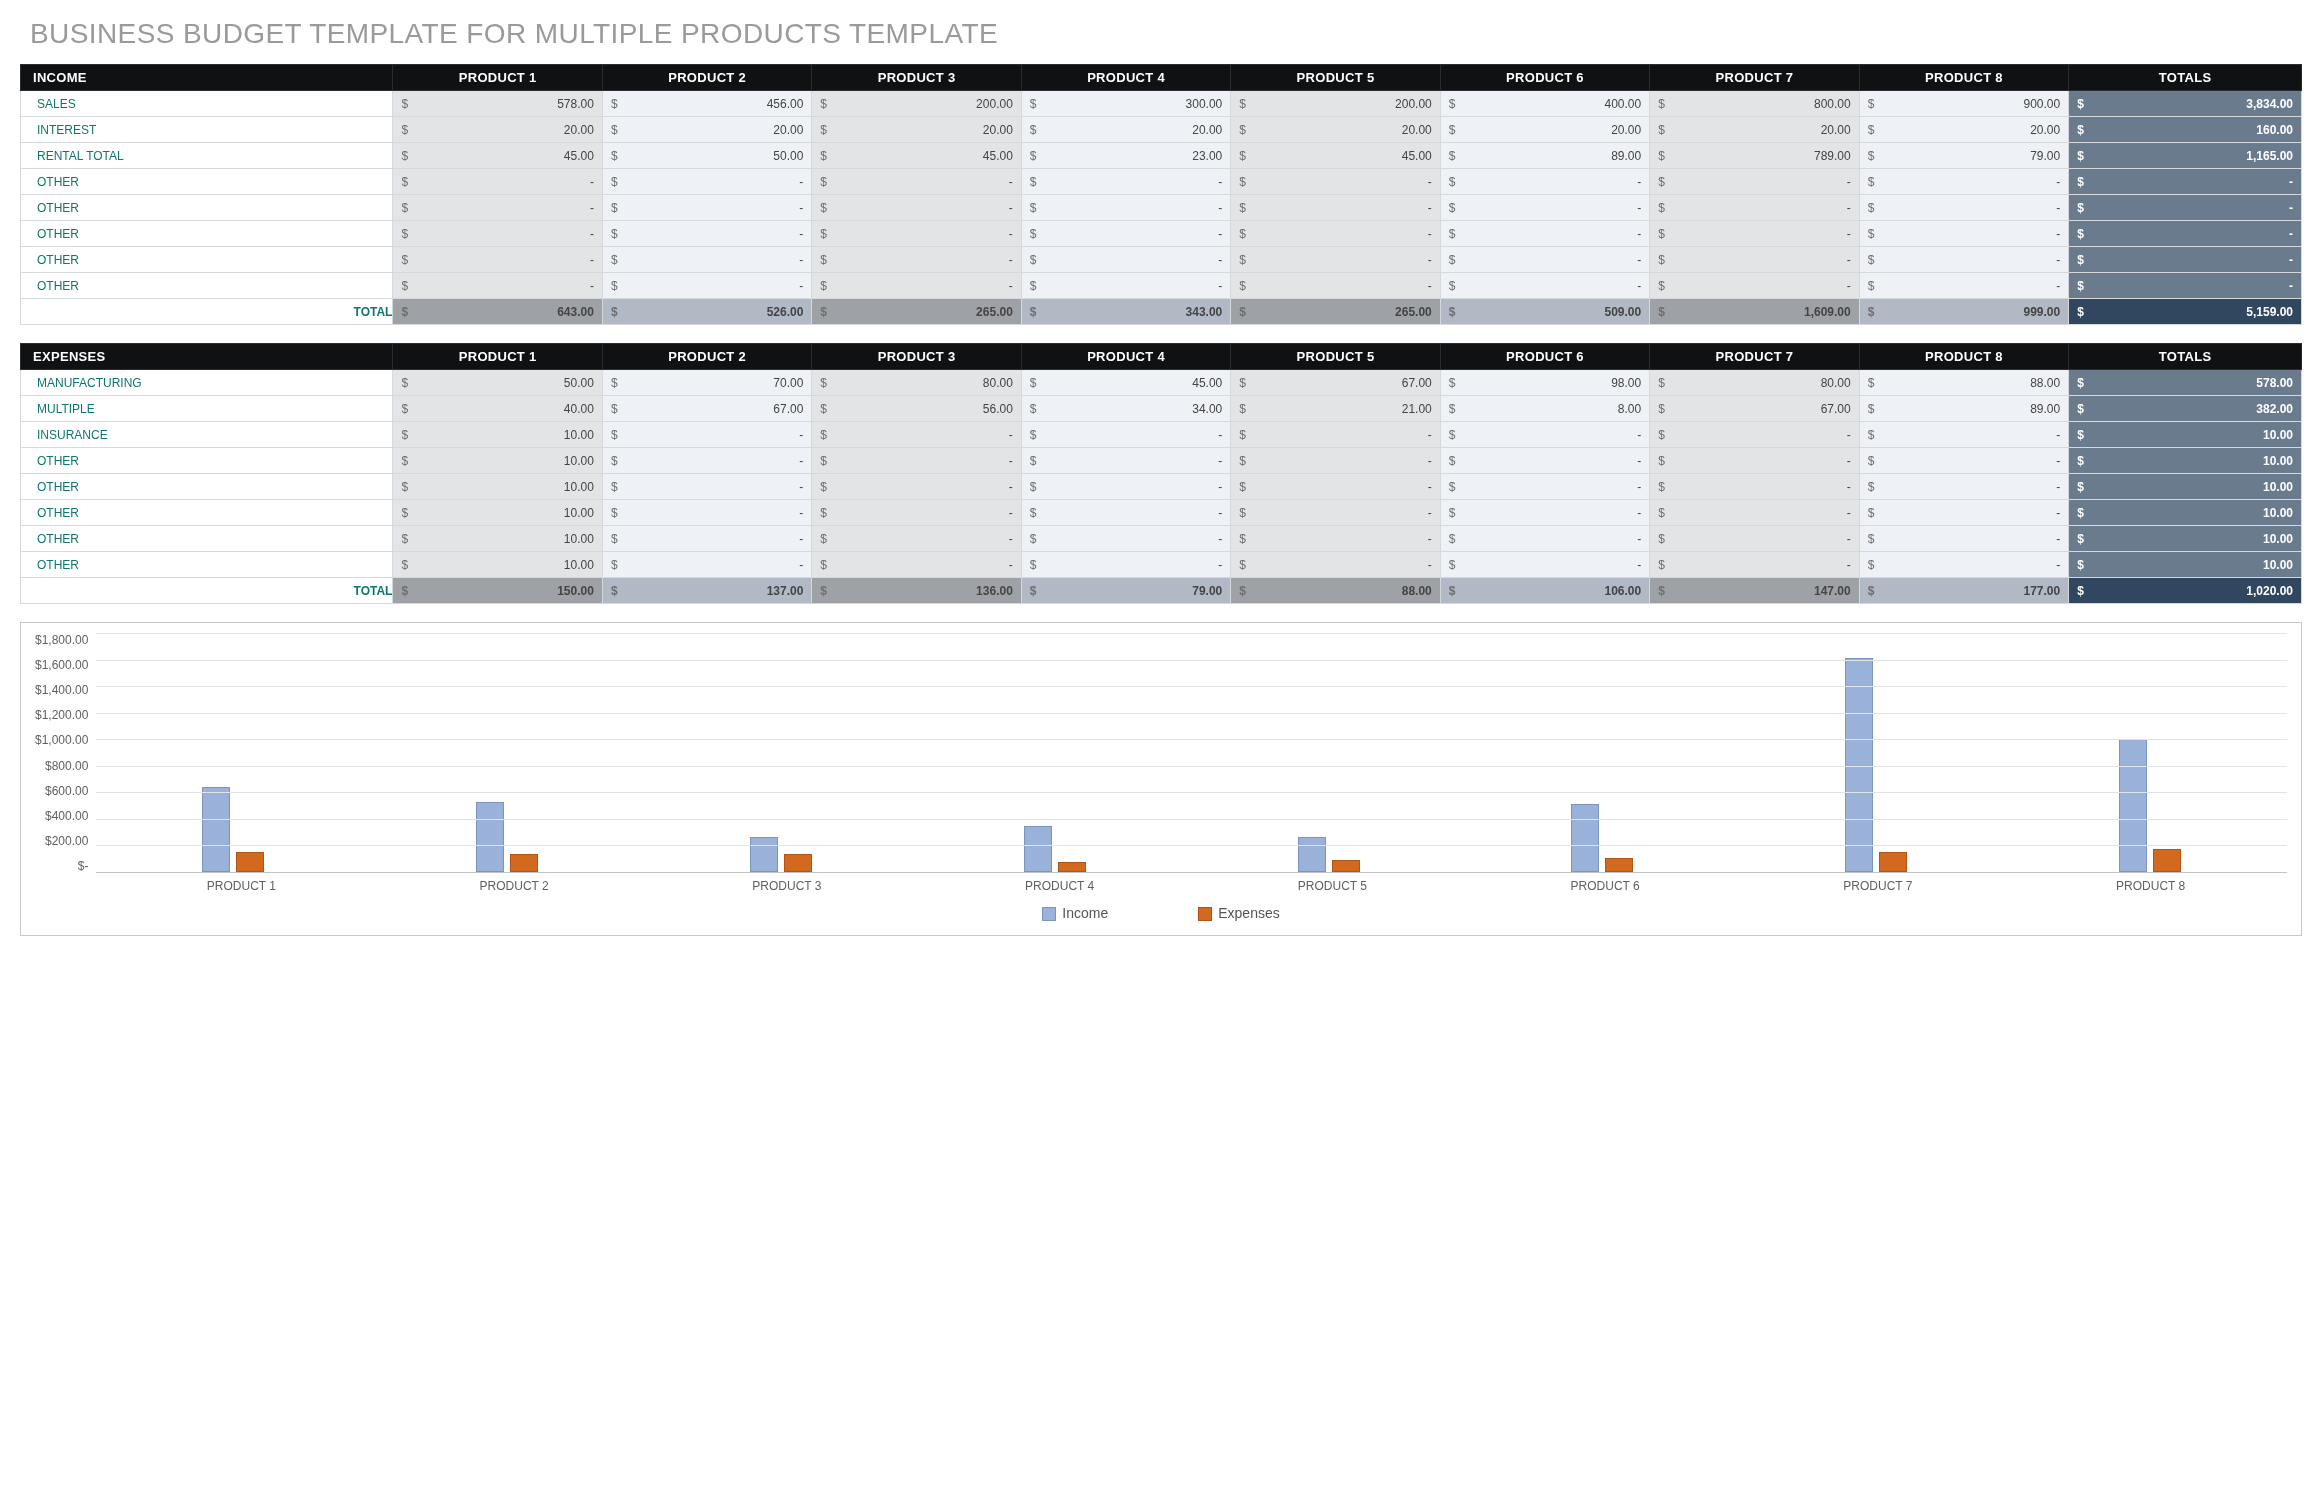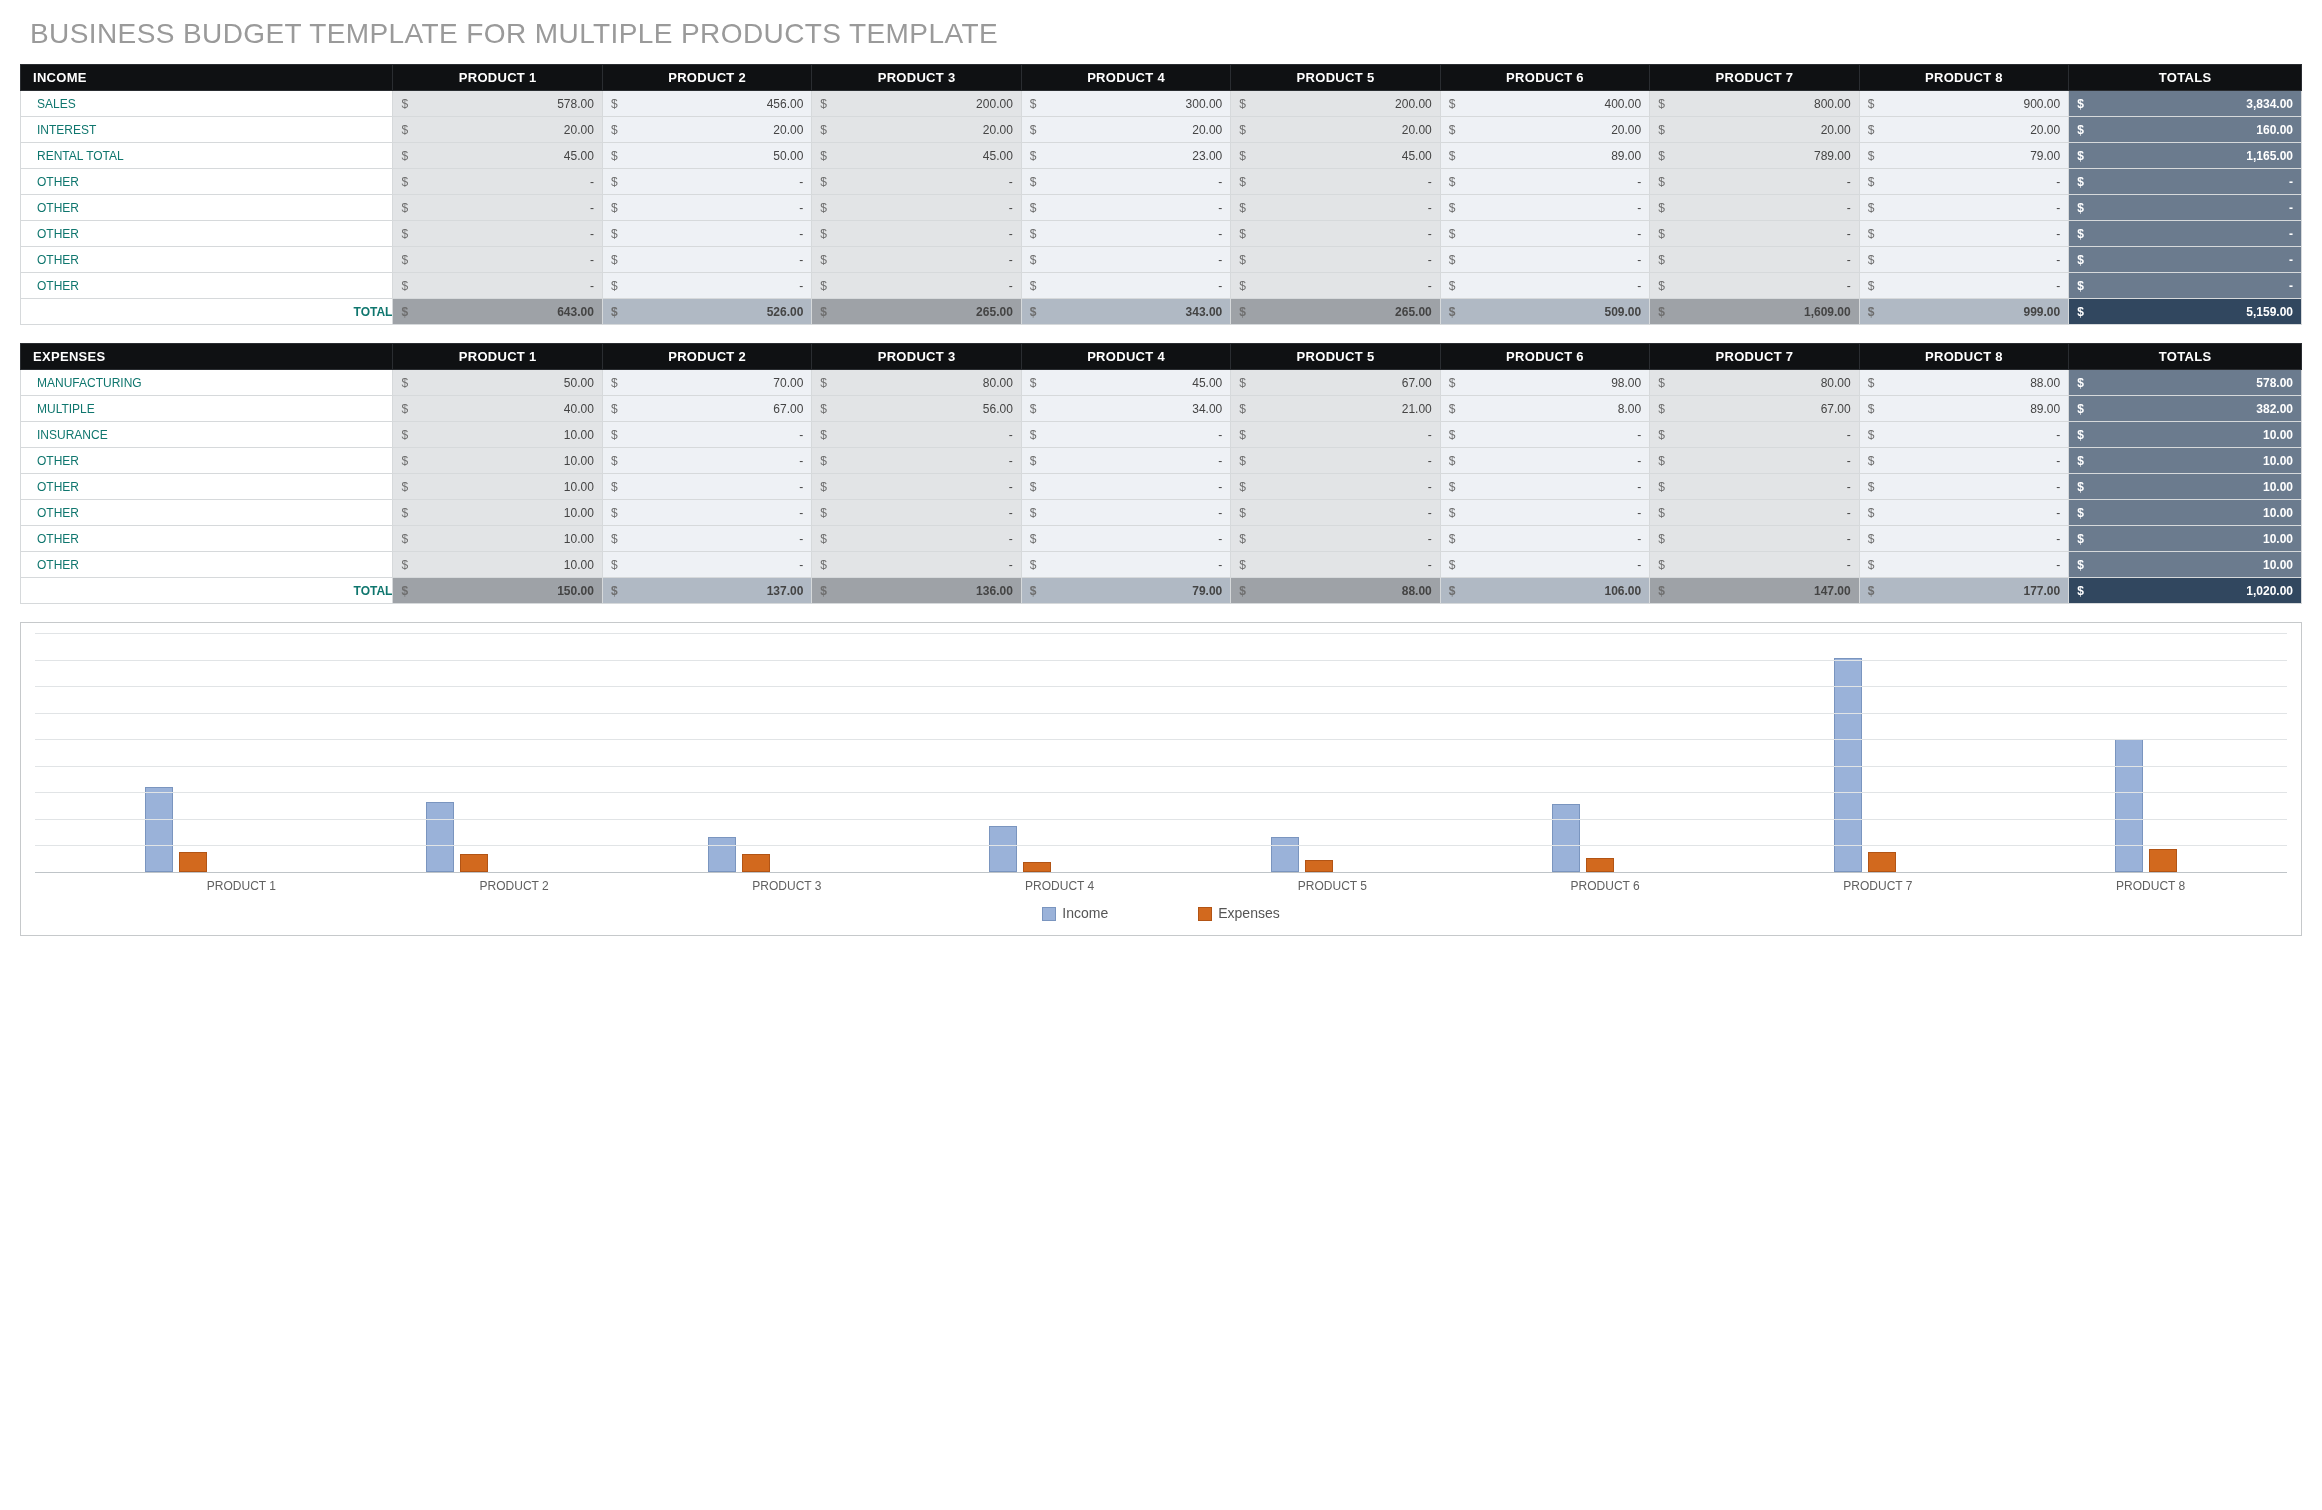--- a/index.html
+++ b/index.html
@@ -411,20 +411,32 @@
           <td class="cell altA"><span class="dollar">$</span>147.00</td>
           <td class="cell altB"><span class="dollar">$</span>177.00</td>
           <td class="cell totcol"><span class="dollar">$</span>1,020.00</td>
         </tr>
       </tbody>
     </table>
   </div>
 
 <div class="chart-card">
   <div class="chart-body">
+    <div class="y-axis" id="yaxis">
+        <span>$1,800.00</span>
+        <span>$1,600.00</span>
+        <span>$1,400.00</span>
+        <span>$1,200.00</span>
+        <span>$1,000.00</span>
+        <span>$800.00</span>
+        <span>$600.00</span>
+        <span>$400.00</span>
+        <span>$200.00</span>
+        <span>$-</span>
+      </div>
     <div class="plot" id="plot">
       <div class="groups" id="groups">
           <div class="group">
             <div class="bar income" style="height: 35.7222%;"></div>
             <div class="bar expense" style="height: 8.33333%;"></div>
           </div>
           <div class="group">
             <div class="bar income" style="height: 29.2222%;"></div>
             <div class="bar expense" style="height: 7.61111%;"></div>
           </div>

